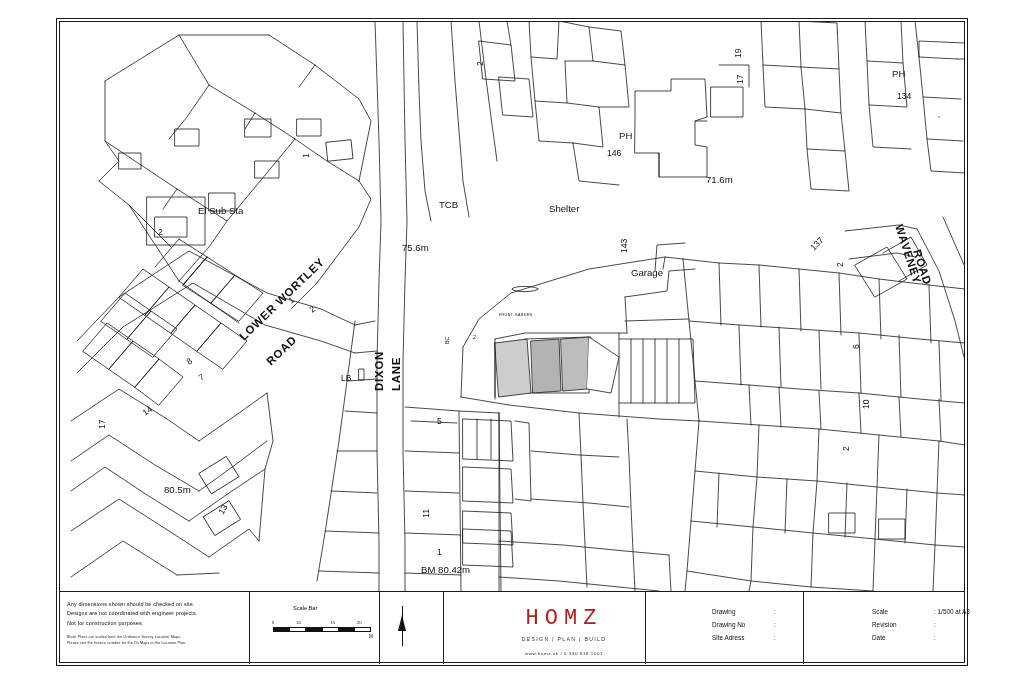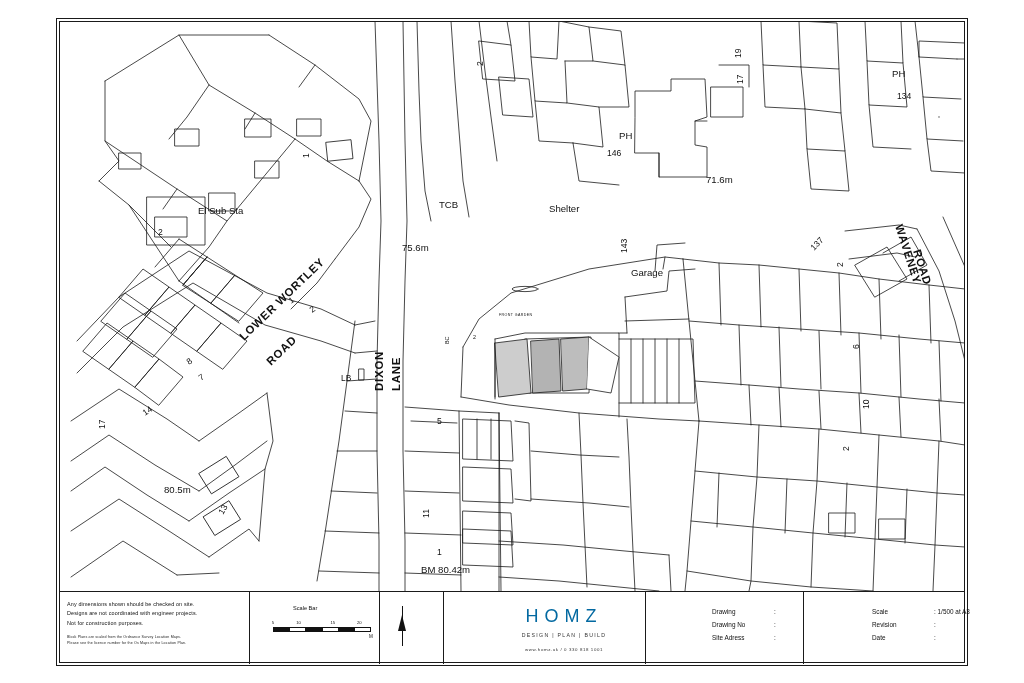--- a/index.html
+++ b/index.html
@@ -159,24 +159,24 @@
     border-right: 4.5px solid transparent;
     border-bottom: 16px solid #111;
   }
   .logo-cell {
     left: 385px;
     width: 240px;
     text-align: center;
     padding-top: 14px;
   }
   .logo-main {
-    font-size: 18px;
+    font-size: 22px;
     letter-spacing: 6px;
-    color: #0369a1;
-    font-family: Liberation Sans, sans-serif;
+    color: #b91c1c;
+    font-family: Liberation Mono, monospace;
     font-weight: 400;
   }
   .logo-sub {
     font-size: 5.2px;
     letter-spacing: 1.3px;
     color: #333;
     margin-top: 5px;
   }
   .logo-web {
     font-size: 4.4px;

